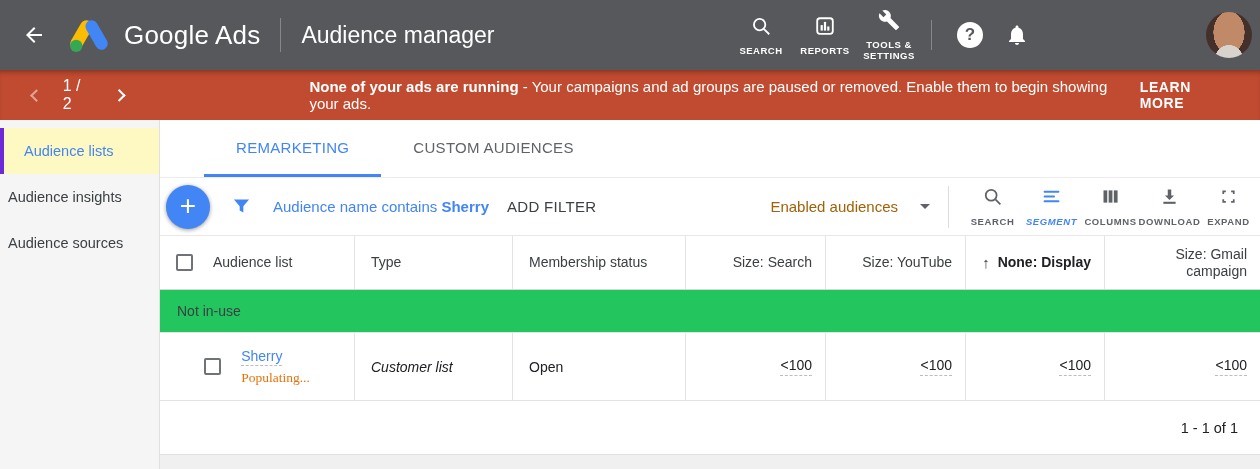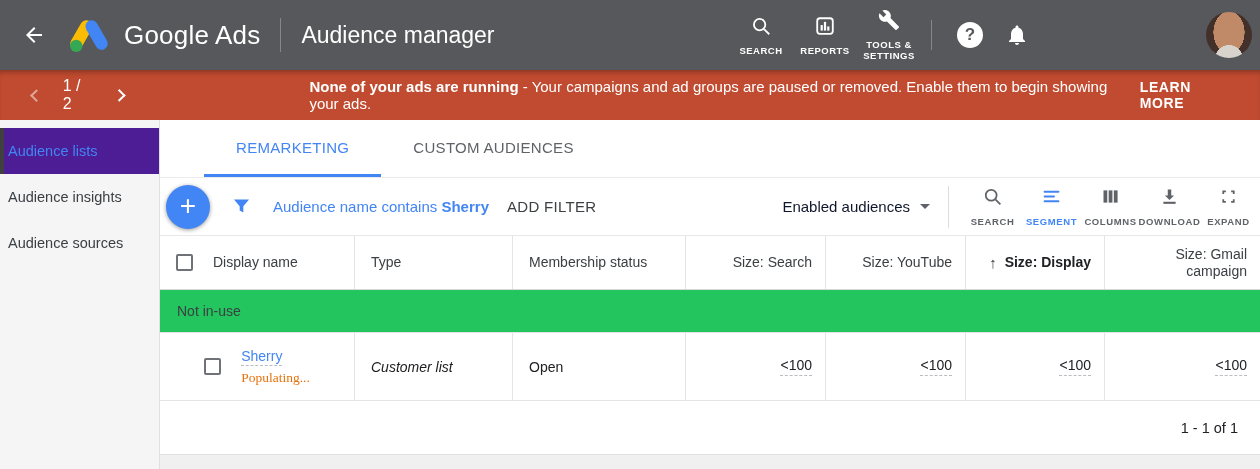--- a/index.html
+++ b/index.html
@@ -35,46 +35,46 @@
   .chev.right { transform:rotate(225deg); }
   .pageind { font-size:16px; margin:0 22px; }
   .bmsg { font-size:15px; margin-left:186px; }
   .bbold { font-weight:700; }
   .learn { margin-left:auto; font-size:14px; font-weight:700; letter-spacing:.6px; cursor:pointer; }
 
   
   .main { display:flex; height:349px; }
   .sidebar { width:160px; background:#f5f5f6; border-right:1px solid #e0e0e0; padding-top:8px; flex:none; }
   .snav { height:46px; display:flex; align-items:center; padding-left:8px; font-size:14.5px; color:#3c4043; cursor:pointer; }
-  .snav.selected { background:#4c1d95; color:#4285f4; border-left:4px solid #404040; padding-left:4px; }
+  .snav.selected { background:#fef9c3; color:#4285f4; border-left:4px solid #6d28d9; padding-left:20px; }
   .content { flex:1; display:flex; flex-direction:column; background:#fff; min-width:0; }
 
   
   .tabbar { height:58px; display:flex; align-items:stretch; padding-left:44px; border-bottom:1px solid #ececec; }
   .tab { display:flex; align-items:center; padding:7px 32px; font-size:15px; font-weight:500; letter-spacing:.3px; color:#5f6368; cursor:pointer; border-bottom:3px solid rgba(0,0,0,0); }
   .tab.active { color:#4285f4; border-bottom-color:#4285f4; }
 
   
   .toolbar { height:58px; display:flex; align-items:center; border-bottom:1px solid #e8e8e8; padding-left:6px; }
   .fab { width:44px; height:44px; border-radius:50%; background:#4285f4; border:none; color:#fff; font-size:28px; display:flex; align-items:center; justify-content:center; box-shadow:0 1px 4px rgba(0,0,0,.4); cursor:pointer; flex:none; }
   .fab-plus { line-height:1; font-weight:300; margin-top:-2px; font-family:"Liberation Sans", sans-serif; }
   .funnel { margin-left:22px; display:flex; }
   .funnel svg { width:19px; height:19px; fill:#4285f4; }
   .ftext { margin-left:22px; font-size:15px; color:#4285f4; cursor:pointer; white-space:pre; }
   .fval { font-weight:700; }
   .addfilter { margin-left:18px; font-size:15px; font-weight:500; color:#3c4043; letter-spacing:.3px; cursor:pointer; }
   .spacer { flex:1; }
-  .viewsel { display:flex; align-items:center; font-size:15px; color:#0f172a; cursor:pointer; gap:10px;justify-content:flex-end; }
+  .viewsel { display:flex; align-items:center; font-size:15px; color:#a16207; cursor:pointer; gap:22px;justify-content:flex-end; }
   .caret { width:0; height:0; border-left:5px solid rgba(0,0,0,0); border-right:5px solid rgba(0,0,0,0); border-top:5.5px solid #5f6368; }
   .tb-div { width:1px; height:42px; background:#dadce0; margin:0 14px 0 18px; }
   .iconbtns { display:flex; padding-right:2px; }
   .ibtn { width:59px; display:flex; flex-direction:column; align-items:center; color:#5f6368; cursor:pointer; }
   .ibtn svg { width:21px; height:21px; }
   .ibtn-label { font-size:9.5px; font-weight:600; letter-spacing:.6px; margin-top:5px; }
-  .ibtn.active { color:#4285f4; }
+  .ibtn.active { color:#4285f4;font-style:italic; }
 
   
   .thead, .trow { display:grid; grid-template-columns:195px 158px 173px 140px 140px 139px 1fr; }
   .thead { height:54px; border-bottom:1px solid #d7d7d7; }
   .th { display:flex; align-items:center; padding:0 16px; font-size:14px; color:#3c4043; border-right:1px solid #e4e4e4; line-height:17px; }
   .th:last-child, .td:last-child { border-right:none; }
   .th.num { justify-content:flex-end; text-align:right; padding-right:13px; }
   .th.sorted { font-weight:700; color:#202124; gap:8px; }
   .sortarrow { font-weight:400; font-size:15px; color:#3c4043; }
   .th-name { gap:20px; }
@@ -254,29 +254,29 @@
             </span>
             <span class="ibtn-label">EXPAND</span>
           </div>
         </div>
       </div>
 
       <div>
         <div class="thead">
           <div class="th th-name">
             <span class="checkbox"></span>
-            <span>Display name</span>
+            <span>Audience list</span>
           </div>
           <div class="th">Type</div>
           <div class="th">Membership status</div>
           <div class="th num">Size: Search</div>
           <div class="th num">Size: YouTube</div>
           <div class="th num sorted">
             <span class="sortarrow">↑</span>
-            <span>Size: Display</span>
+            <span>None: Display</span>
           </div>
           <div class="th num">Size: Gmail campaign</div>
         </div>
 
         <div class="grouprow">
           <span>Not in-use</span>
         </div>
 
         <div class="trow">
           <div class="td td-name">

